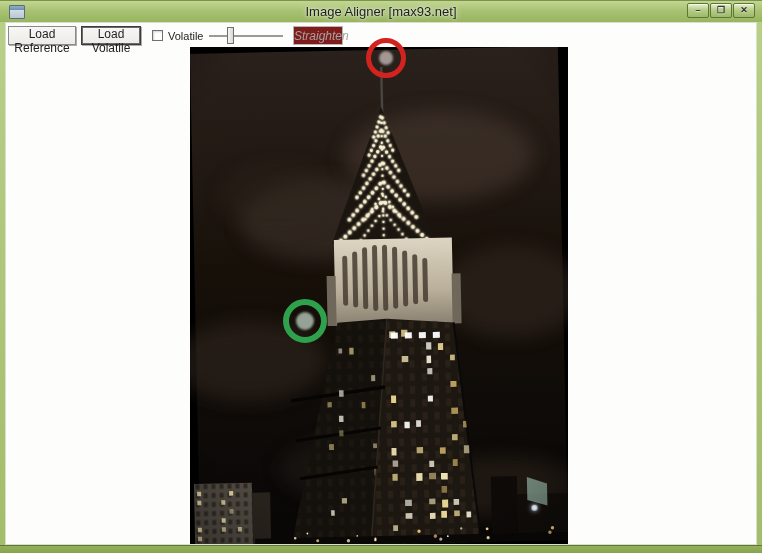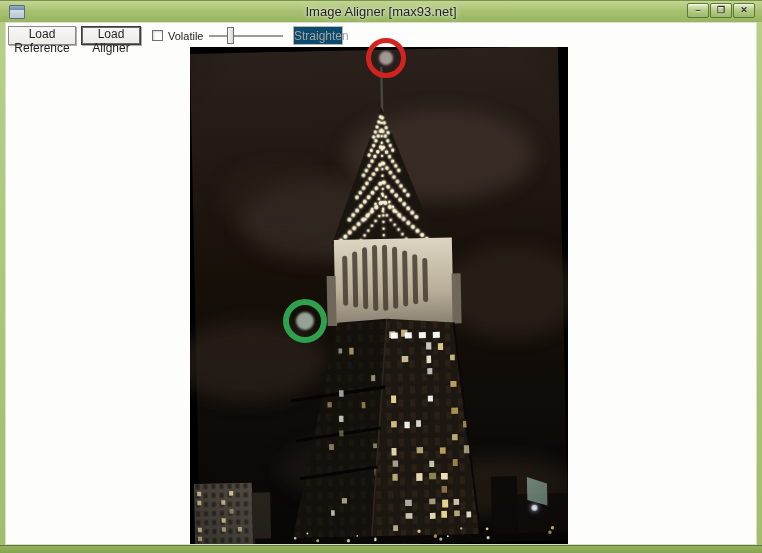--- a/index.html
+++ b/index.html
@@ -41,21 +41,21 @@
 
   
   .toolbar { position:absolute; left:0; top:2px; width:100%; height:22px; }
   .btn { position:absolute; top:2px; height:19px; font-family:"Liberation Sans",sans-serif;
     font-size:12px; color:#1e1e1e; background:linear-gradient(#f8f7f5,#ecebe7);
     border:1px solid #8a8a88; box-shadow:1px 1px 0 rgba(110,110,108,.55); cursor:default; }
   .btn-loadref { left:3px; width:68px; }
   .btn-loadvol { left:76px; width:60px; border:1px solid #3c3c3c;
     box-shadow:inset 0 0 0 1px #6a6a6a, 1px 1px 0 rgba(110,110,108,.55); }
   .btn-straighten { left:288px; width:50px; color:#a3a3a1; border:1px solid #b7b7b4;
-    box-shadow:none; background:#0c4a6e; }
+    box-shadow:none; background:#7f1d1d;font-style:italic; }
   .checkbox { position:absolute; left:147px; top:6px; width:11px; height:11px;
     background:#fff; border:1px solid #707070; box-shadow:inset 1px 1px 2px rgba(0,0,0,.18); }
   .checkbox-label { position:absolute; left:163px; top:6px; font-size:11px; color:#1e1e1e; }
   .slider { position:absolute; left:204px; top:2px; width:74px; height:19px; }
   .slider-track { position:absolute; left:0; right:0; top:9px; height:2px;
     background:#9a9a9a; box-shadow:0 1px 0 #fdfdfd; }
   .slider-thumb { position:absolute; top:1px; width:7px; height:17px;
     background:linear-gradient(90deg,#f6f6f4,#d9d7d1); border:1px solid #6f6f6f; }
 
   
@@ -319,21 +319,21 @@
       <div class="marker" id="marker-0" style="left: 361px; top: 16px; height: 40px; width: 40px; border: 5px solid rgb(211, 35, 31);">
         <div class="dot" style="height: 14px; width: 14px; background: rgb(163, 151, 147);"></div>
       </div>
       <div class="marker" id="marker-1" style="left: 278px; top: 277px; height: 44px; width: 44px; border: 6px solid rgb(47, 161, 77);">
         <div class="dot" style="height: 18px; width: 18px; background: rgb(148, 163, 150);"></div>
       </div>
     </div>
 
     <div class="toolbar">
       <button class="btn btn-loadref">Load Reference</button>
-      <button class="btn btn-loadvol">Load Aligner</button>
+      <button class="btn btn-loadvol">Load Volatile</button>
       <span class="checkbox" id="overlay-cb"></span>
       <span class="checkbox-label">Volatile</span>
       <div class="slider">
         <div class="slider-track"></div>
         <div class="slider-thumb" id="slider-thumb" style="left: 18px;"></div>
       </div>
       <button class="btn btn-straighten" id="straighten-btn" disabled="">Straighten</button>
     </div>
   </div>
 

